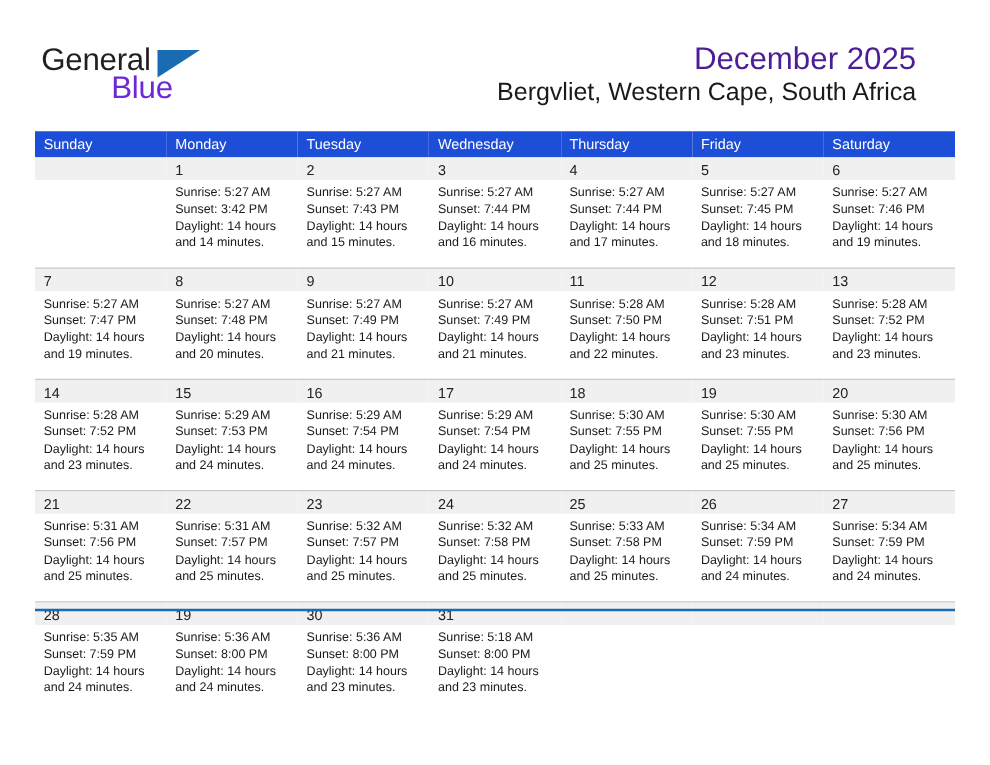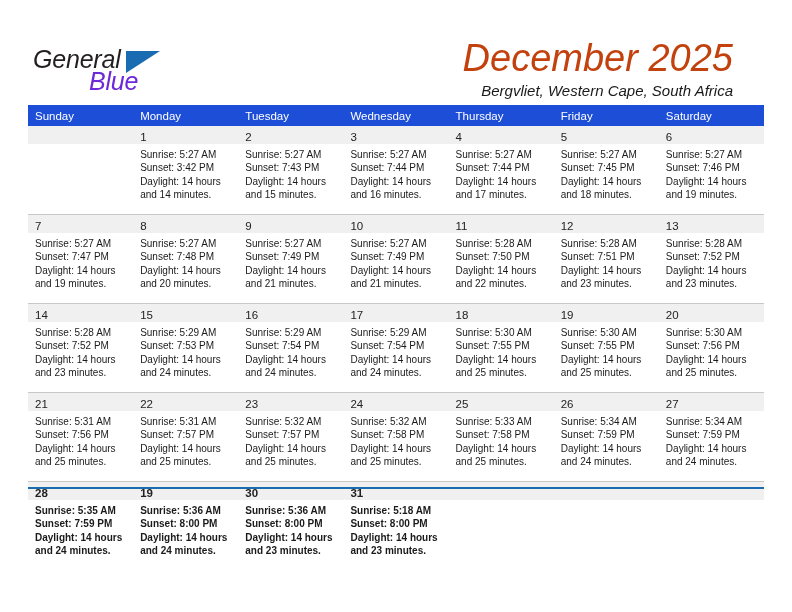--- a/index.html
+++ b/index.html
@@ -18,24 +18,23 @@
     position: relative;
     width: 792px;
     height: 612px;
     box-sizing: border-box;
   }
 
   
   .header {
     position: absolute;
     left: 0;
-    top: 11px;
+    top: 0;
     width: 768px;
     height: 104px;
-    font-style: italic;
   }
   .logo {
     position: absolute;
     left: 33px;
     top: 34px;
     width: 200px;
     height: 56px;
   }
   .logo-general {
     position: absolute;
@@ -65,30 +64,29 @@
     border-bottom: 22px solid transparent;
   }
 
   .title-block {
     position: absolute;
     right: 35px;
     top: 30px;
     text-align: right;
   }
   .cal-title {
-    font-size: 38px;
-    color: #c2410c;
+    font-size: 25px;
+    color: #4c1d95;
     line-height: 34px;
     white-space: nowrap;
   }
   .cal-subtitle {
-    font-size: 15px;
+    font-size: 20px;
     color: #1a1a1a;
     line-height: 20px;
-    margin-top: 6px;
     white-space: nowrap;
   }
 
   
   .calendar {
     position: absolute;
     left: 28px;
     top: 105px;
     width: 736px;
     border-collapse: collapse;
@@ -107,21 +105,20 @@
   .calendar td {
     vertical-align: top;
     padding: 0;
     border: none;
     border-bottom: 1px solid #c8c8c8;
     background: #ffffff;
     height: 88px;
   }
   .calendar tr.week-row:last-child td {
     border-bottom: none;
-    font-weight: bold;
   }
   .daynum-band {
     background: #f0f0f0;
     height: 18px;
     padding: 1px 0 0 7px;
     box-sizing: border-box;
   }
   .daynum {
     font-size: 11.5px;
     color: #222222;

